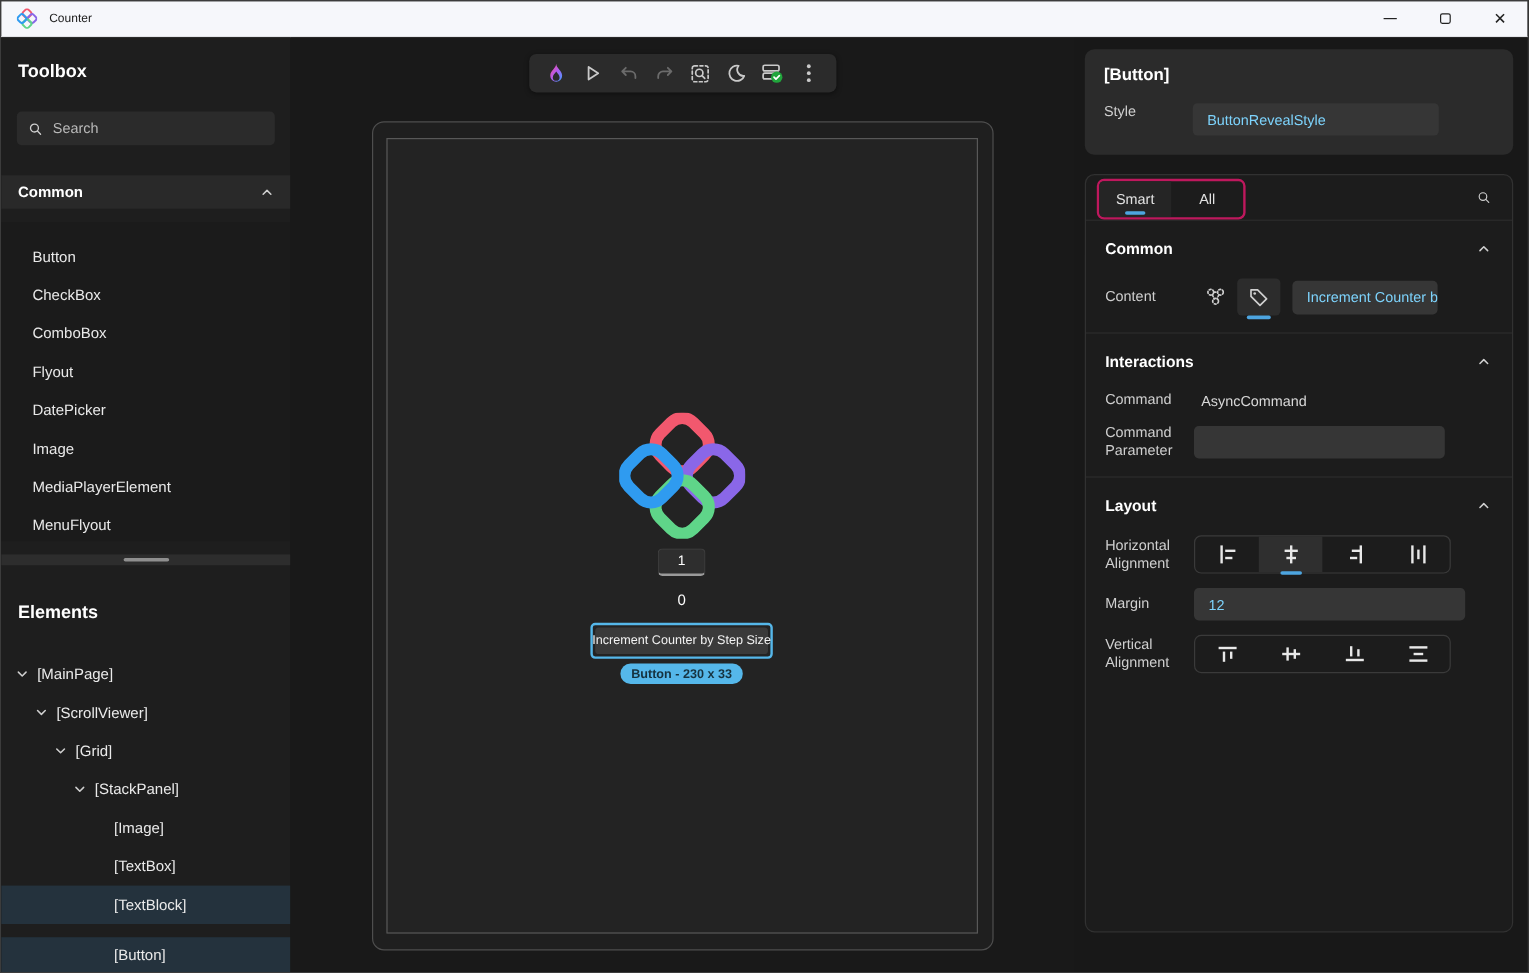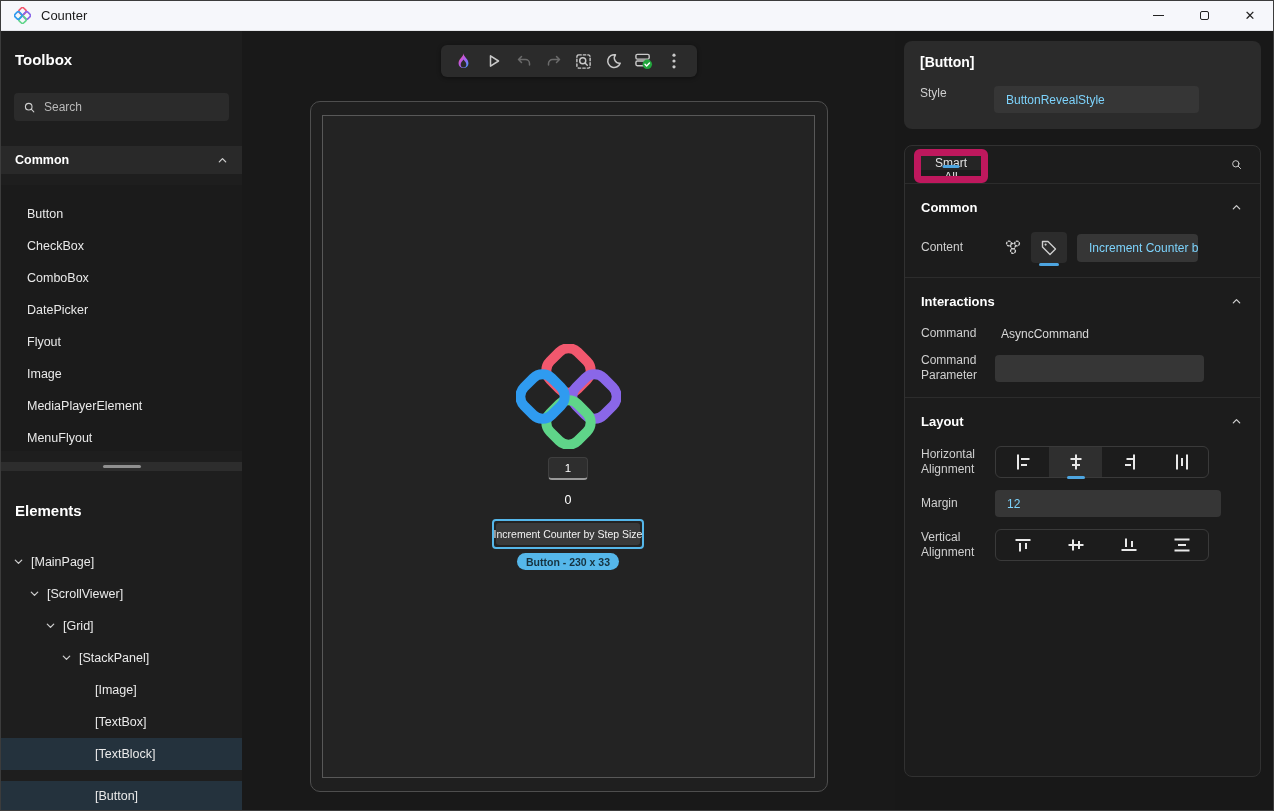--- a/index.html
+++ b/index.html
@@ -2,21 +2,21 @@
 <html><head>
 <meta charset="utf-8">
 <style>
   * { margin:0; padding:0; box-sizing:border-box; }
   html,body { width:1274px; height:811px; overflow:hidden; }
   body { font-family:"Liberation Sans", sans-serif; background:#191919; color:#e6e6e6; position:relative; border:1px solid #3c3c3c; }
 
   
   .titlebar { height:30px; background:#f6f7fb; display:flex; align-items:center; border-bottom:1px solid #e3e4e8; }
   .titlebar .app-ico { width:17px; height:17px; margin-left:13px; }
-  .titlebar .app-title { color:#1b1b1b; font-size:13px; margin-left:10px; }
+  .titlebar .app-title { color:#1b1b1b; font-size:10px; margin-left:10px; }
   .win-controls { margin-left:auto; display:flex; height:100%; }
   .win-btn { width:46px; height:100%; display:flex; align-items:center; justify-content:center; color:#222; cursor:default; }
   .glyph-min { width:11px; height:1px; background:#222; display:block; }
   .glyph-max { width:9px; height:9px; border:1px solid #222; border-radius:2px; display:block; }
   .glyph-close { font-size:13px; line-height:1; }
 
   .main { display:flex; height:780px; }
 
   
   .sidebar { width:241px; background:#1e1e1e; display:flex; flex-direction:column; flex-shrink:0;gap:11px; }
@@ -60,21 +60,21 @@
   .card1 { background:#2b2b2b; border-radius:8px; padding:13px 16px 16px 16px; }
   .card1 .hdr { font-size:14px; font-weight:bold; color:#fff; }
   .row { display:flex; }
   .style-row { margin-top:16px; }
   .lbl { color:#cfcfcf; font-size:12px; width:74px; flex-shrink:0; line-height:1.25; }
   .inp { background:#363636; border-radius:4px; height:27px; display:flex; align-items:center; padding:0 12px; color:#7dd3fc; font-size:12px; }
   .style-inp { width:205px; }
 
   .card2 { margin-top:16px; background:#1c1c1c; border:1px solid #313131; border-radius:8px; height:632px; overflow:hidden; }
   .tabs-row { height:38px; display:flex; align-items:center; padding:0 18px 0 9px; border-bottom:1px solid #2c2c2c; }
-  .tabs { display:flex; border:7px solid #be185d; border-radius:6px; overflow:hidden; height:34px; margin-top:2px;flex-direction:column; }
+  .tabs { display:flex; border:2px solid #be185d; border-radius:6px; overflow:hidden; height:34px; margin-top:2px; }
   .tab { width:60px; display:flex; align-items:center; justify-content:center; font-size:12px; color:#e2e2e2; position:relative; cursor:default; }
   .tab.selected { background:#252525; }
   .tab.selected::after { content:""; position:absolute; bottom:2px; left:50%; transform:translateX(-50%); width:17px; height:3px; border-radius:2px; background:#4da5e0; }
   .tabs-row .srch { margin-left:auto; }
 
   .section { padding:10px 18px 14px 16px; border-bottom:1px solid #2c2c2c; }
   .section:last-child { border-bottom:none; }
   .sec-head { display:flex; align-items:center; height:26px; }
   .sec-head .t { font-weight:bold; font-size:13px; color:#fff; }
   .sec-head .chev { margin-left:auto; }
@@ -148,25 +148,25 @@
 
         <div class="tb-item">
           <span>CheckBox</span>
         </div>
 
         <div class="tb-item">
           <span>ComboBox</span>
         </div>
 
         <div class="tb-item">
+          <span>Flyout</span>
+        </div>
+
+        <div class="tb-item">
           <span>DatePicker</span>
-        </div>
-
-        <div class="tb-item">
-          <span>Flyout</span>
         </div>
 
         <div class="tb-item">
           <span>Image</span>
         </div>
 
         <div class="tb-item">
           <span>MediaPlayerElement</span>
         </div>
 

